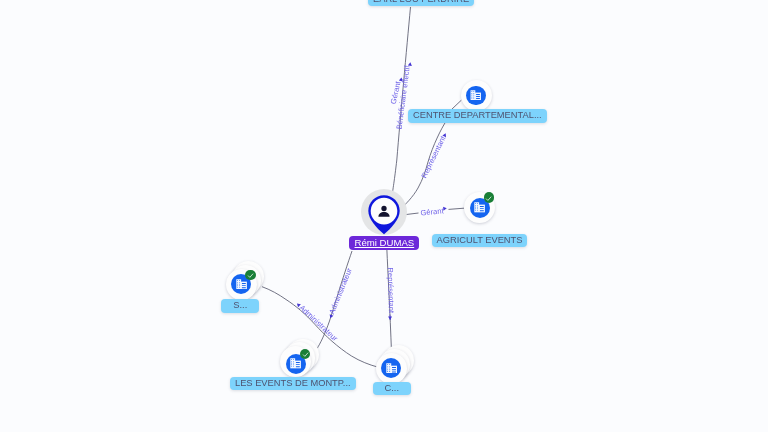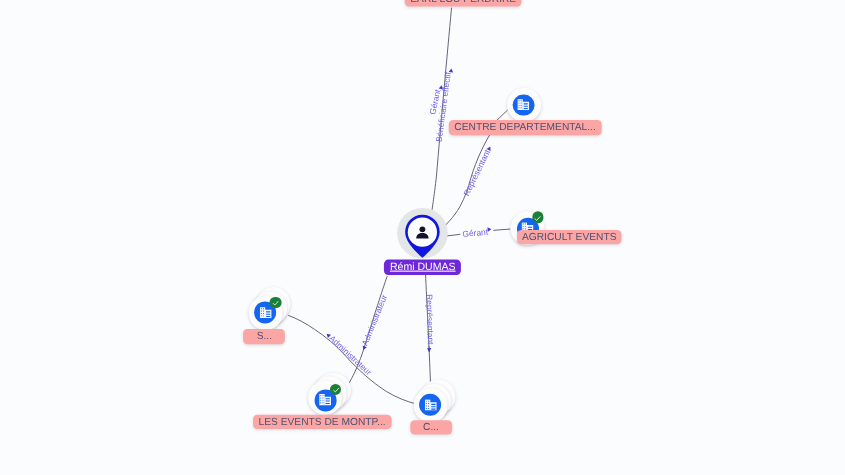--- a/index.html
+++ b/index.html
@@ -8,21 +8,21 @@
   #stage{position:relative;width:768px;height:432px;background:#fbfcfe;overflow:hidden;}
   svg.layer{position:absolute;left:0;top:0;width:768px;height:432px;}
   .edge-path{fill:none;stroke:#595a6e;stroke-width:0.85;}
   .edge-label{font-size:7.6px;fill:#6f62e8;font-family:"Liberation Sans",sans-serif;}
 
   .node{position:absolute;}
   .circ{position:absolute;border-radius:50%;background:#fdfdfd;
         box-shadow:0 1px 3px rgba(50,55,80,.22);}
   .icon-disc{position:absolute;border-radius:50%;background:#1565f0;}
   .badge{position:absolute;border-radius:50%;background:#1a7f37;}
-  .nlabel{position:absolute;background:#fca5a5;border-radius:4px;
+  .nlabel{position:absolute;background:#7dd3fc;border-radius:4px;
       font-size:9.3px;color:#4e5270;white-space:nowrap;
       box-shadow:0 1px 3px rgba(50,55,80,.16);
       padding:0 5px;height:13.2px;line-height:13.2px;min-width:28px;text-align:center;box-sizing:content-box;}
   .plabel{position:absolute;background:#6d28d9;border-radius:4px;
       font-size:9.6px;color:#ffffff;white-space:nowrap;
       padding:0 5.2px;height:14.6px;line-height:14.6px;text-decoration:underline;}
   .halo{position:absolute;border-radius:50%;background:#e4e5e6;}
 </style>
 </head>
 <body>
@@ -89,21 +89,21 @@
         <rect x="11.6" y="8.0" width="7.8" height="1.9" rx="0.5"></rect>
         <rect x="11.6" y="12.2" width="7.8" height="1.9" rx="0.5"></rect>
         <rect x="11.6" y="16.4" width="7.8" height="1.9" rx="0.5"></rect>
       </g>
     </svg>
     <div class="badge" style="left:483.6px;top:192.4px;width:10.8px;height:10.8px;"></div>
     <svg style="position:absolute;left:485.4px;top:194.6px;width:7.3px;height:7.3px;" viewBox="0 0 24 24">
       <path fill="none" stroke="#eefaf2" stroke-width="2.6" stroke-linecap="round" stroke-linejoin="round" d="M4.5 12.8l5 5L19.5 6.5"></path>
     </svg>
   </div>
-  <div class="nlabel" style="left:431.5px;top:209px;margin-left:38px;">AGRICULT EVENTS</div>
+  <div class="nlabel" style="left:431.5px;top:234px;">AGRICULT EVENTS</div>
 
   <div class="halo" style="left:361px;top:189px;width:46px;height:46px;"></div>
   <svg style="position:absolute;left:367px;top:194px;width:34px;height:41px;" viewBox="0 0 34 41">
     <path fill="#0f17dd" d="M17 1.3 C8.3 1.3 1.3 8.3 1.3 17 C1.3 25.2 9.5 34.0 17 40.3
                             C24.5 34.0 32.7 25.2 32.7 17 C32.7 8.3 25.7 1.3 17 1.3 Z"></path>
     <circle cx="17" cy="17.1" r="13.3" fill="#fdfdfd"></circle>
     <circle cx="17" cy="14.5" r="2.65" fill="#13132e"></circle>
     <path fill="#13132e" d="M11.4 22.8 C11.4 19.5 13.9 17.9 17 17.9 C20.1 17.9 22.6 19.5 22.6 22.8 Z"></path>
   </svg>
   <div class="plabel" style="left:349.3px;top:235.8px;">Rémi DUMAS</div>

